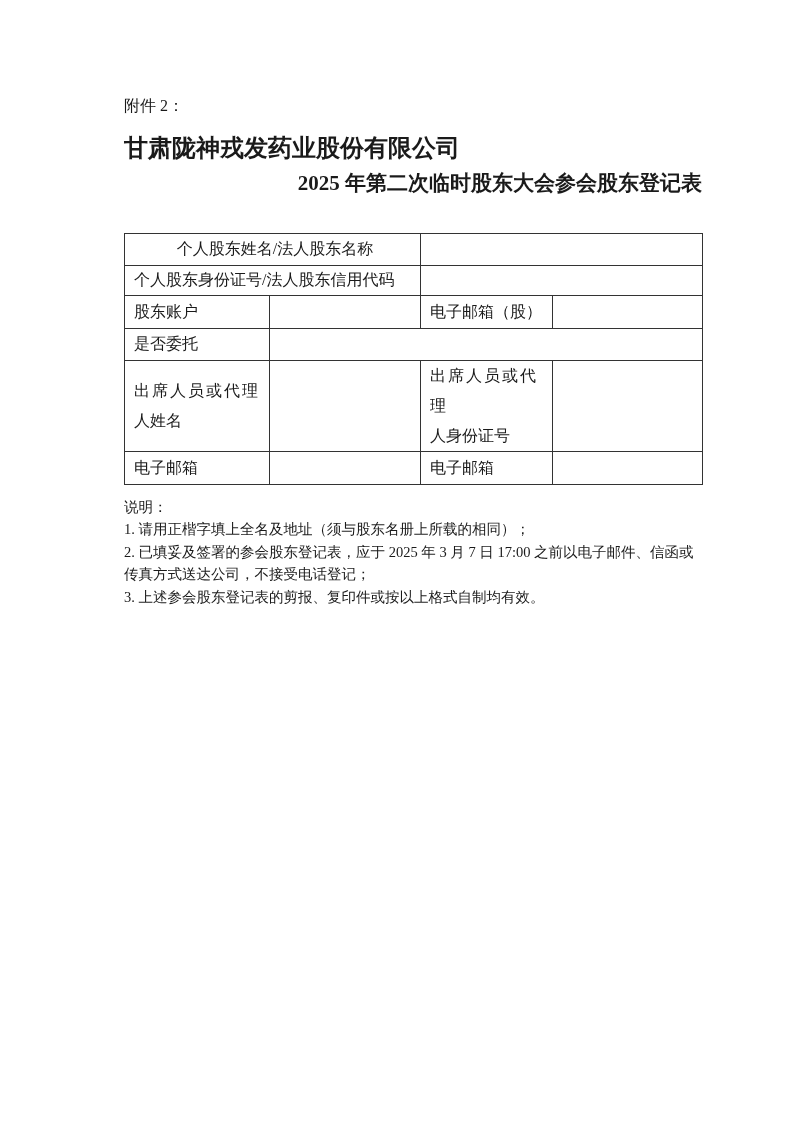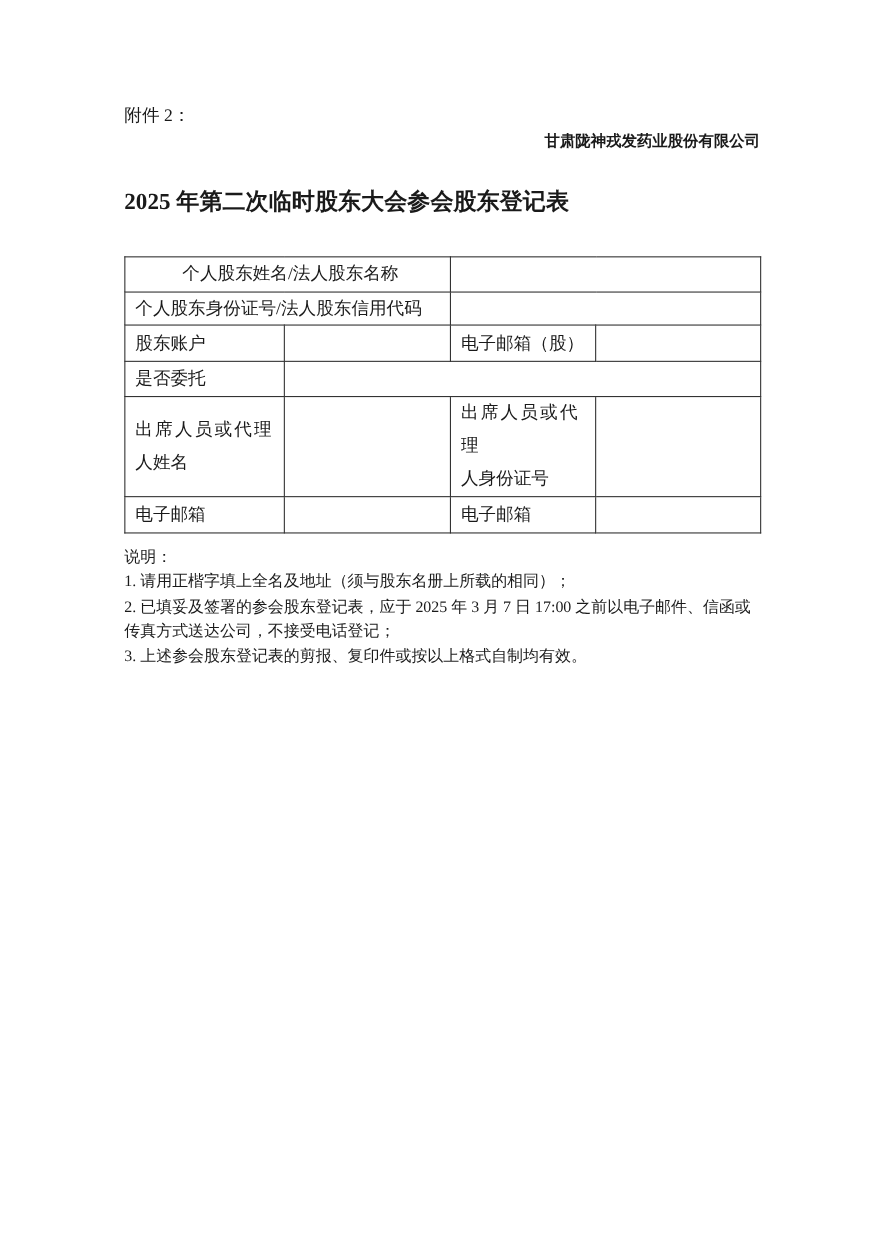--- a/index.html
+++ b/index.html
@@ -11,43 +11,44 @@
   }
   .page {
     position: relative;
     width: 794px;
     height: 1122px;
     background: #ffffff;
     overflow: hidden;
   }
   .content {
     position: absolute;
-    left: 113px;
+    left: 124px;
     top: 0;
     width: 578px;
   }
   .attachment-label {
     margin-top: 96px;
     font-size: 16px;
     line-height: 20px;
     text-align: left;
   }
   .doc-title {
-    font-size: 14px;
+    margin-top: 18px;
+    font-size: 24px;
+    font-weight: bold;
+    line-height: 28px;
+    text-align: left;
+    white-space: nowrap;
+  }
+  .doc-subtitle {
+    margin-top: 7px;
+    font-size: 21px;
     font-weight: bold;
     line-height: 28px;
     text-align: right;
-    white-space: nowrap;
-  }
-  .doc-subtitle {
-    margin-top: 25px;
-    font-size: 21px;
-    font-weight: bold;
-    line-height: 28px;
-    text-align: left;
     white-space: nowrap;
   }
   table.reg-table {
     margin-top: 36px;
     border-collapse: collapse;
     table-layout: fixed;
     width: 579px;
     font-size: 16px;
   }
   table.reg-table td {

